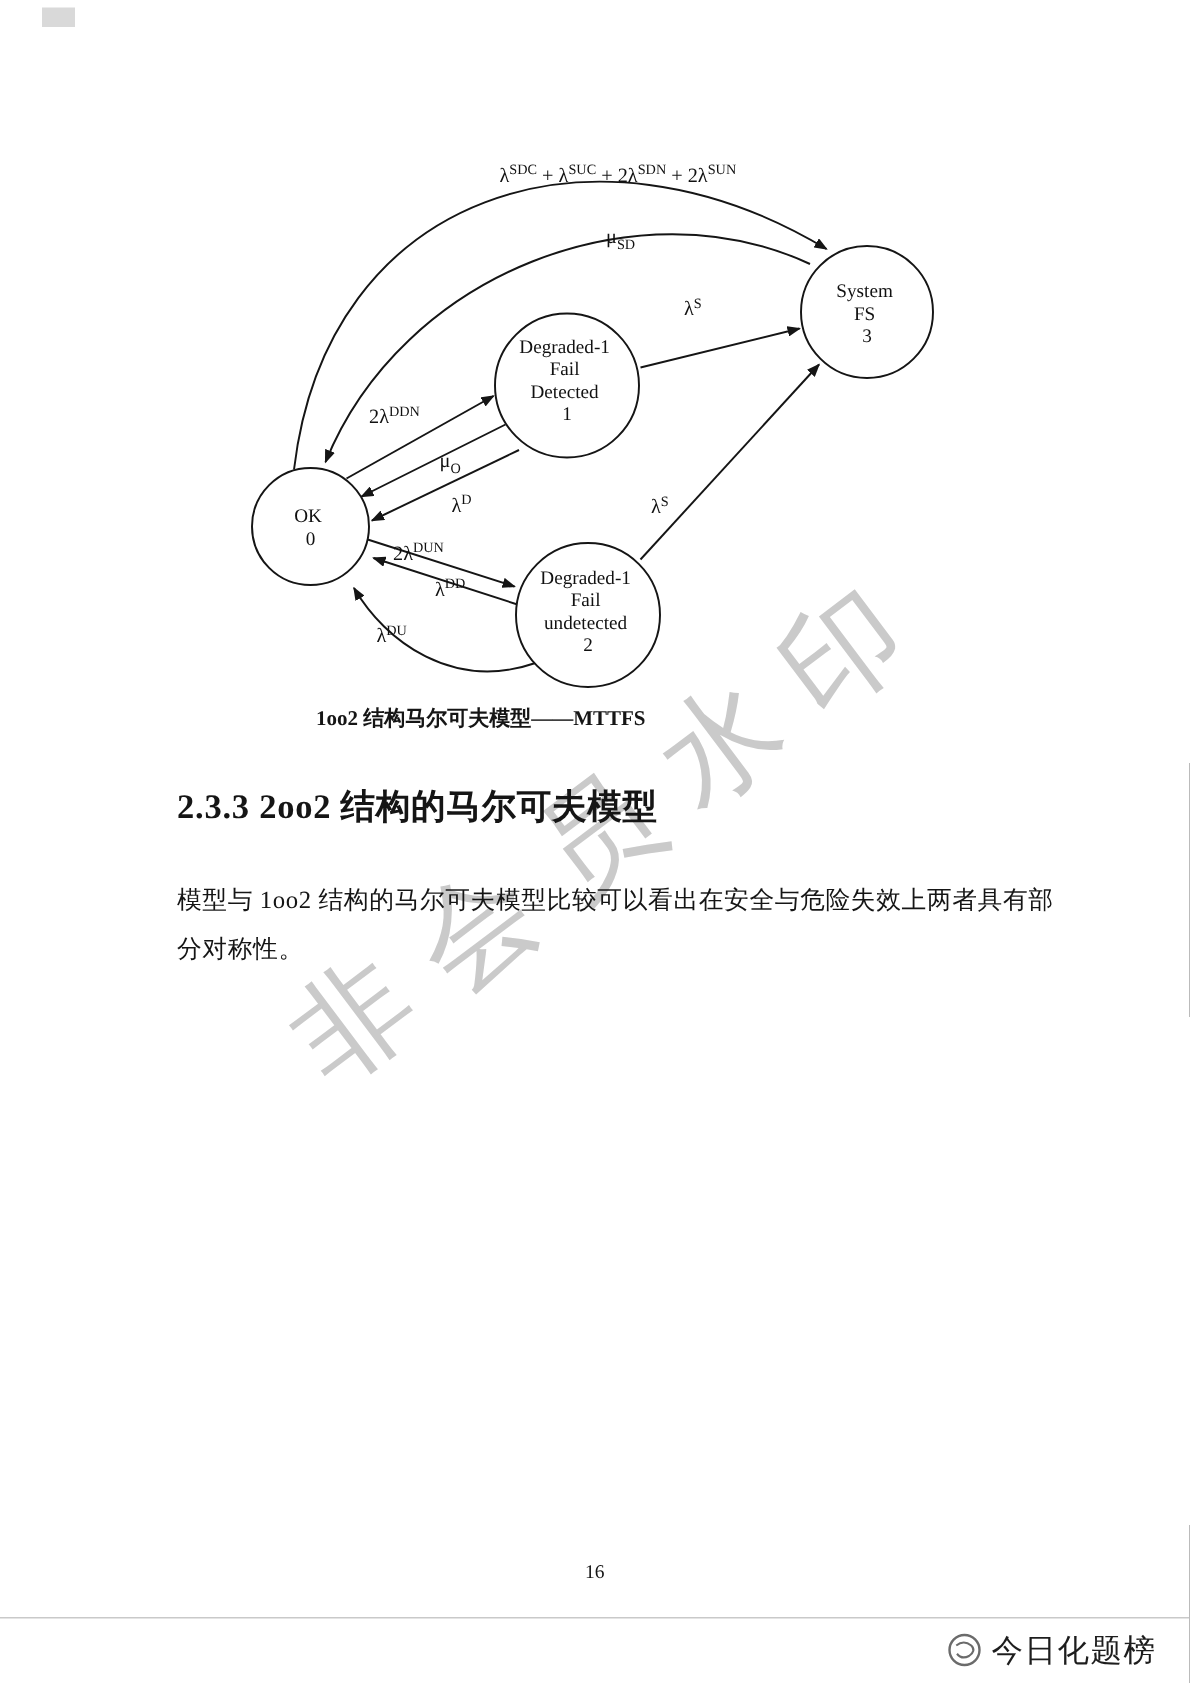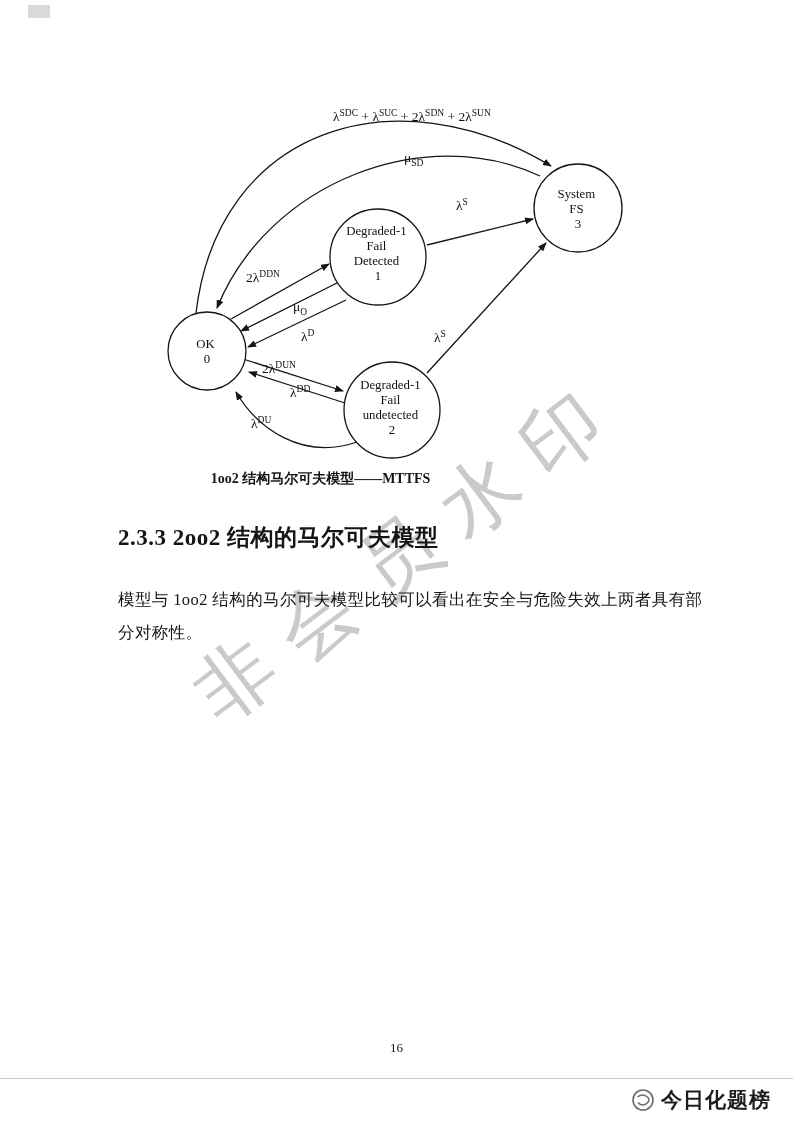--- a/index.html
+++ b/index.html
@@ -41,21 +41,21 @@
   .paragraph .line{white-space:nowrap;}
   .paragraph .indent{padding-left:44px;}
   .page-number{
     position:absolute;left:0;top:1040px;width:793px;text-align:center;font-size:13px;font-family:Liberation Serif, serif;
   }
   .footer-rule{position:absolute;left:0;top:1078px;width:793px;height:1px;background:#c9c9c9;}
   .brand{
     position:absolute;right:22px;top:1086px;display:flex;align-items:center;gap:6px;
     font-family:"Liberation Sans","DejaVu Sans",sans-serif;
   }
-  .brand-text{font-size:21px;font-weight:700;color:#1d1d1d;letter-spacing:1px;}
+  .brand-text{font-size:21px;font-weight:400;color:#1d1d1d;letter-spacing:1px;}
 </style>
 </head>
 <body>
 
 <div class="page">
 
   <div class="watermark">非会员水印</div>
 
   <div class="layer">
     <div class="corner-artifact"></div>

